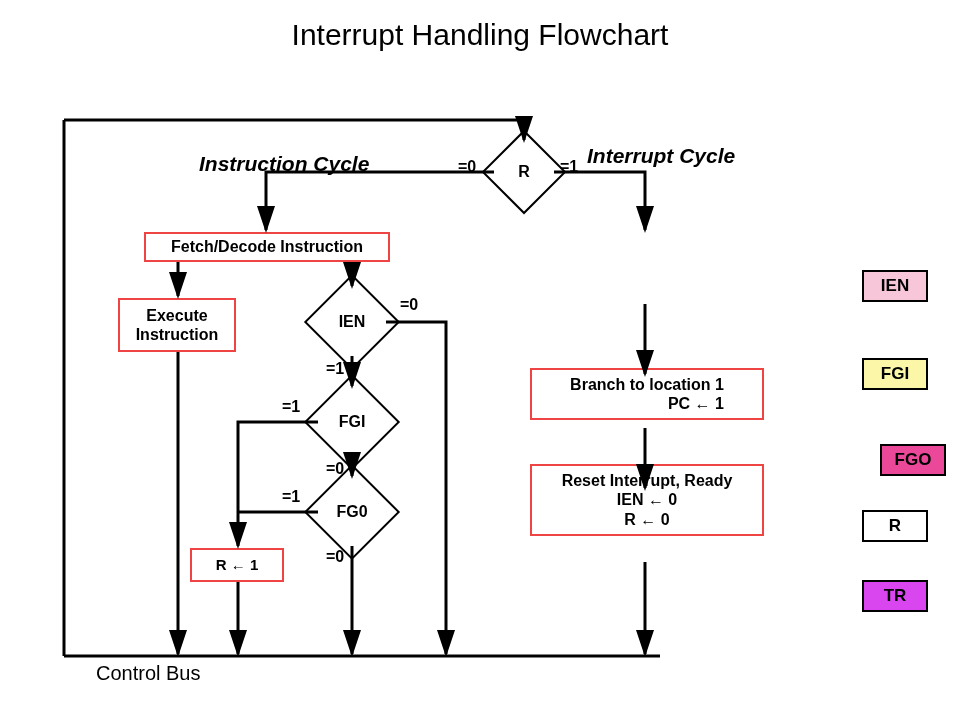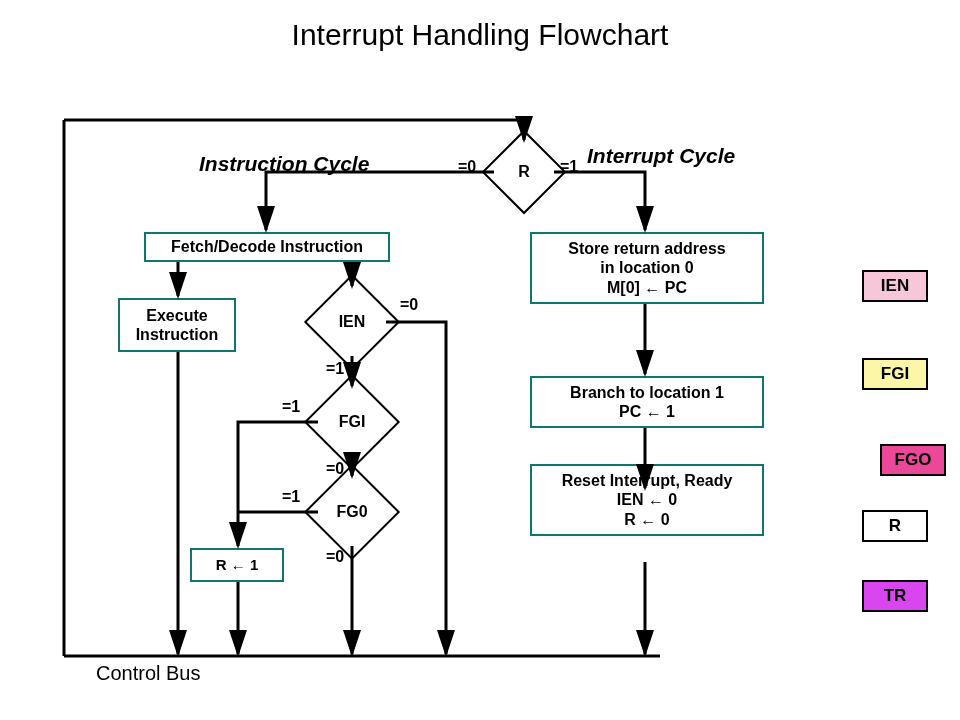--- a/index.html
+++ b/index.html
@@ -1,19 +1,19 @@
 <!DOCTYPE html>
 <html><head>
 <meta charset="utf-8">
 <style>
   * { box-sizing: border-box; margin: 0; padding: 0; }
   body { font-family: Arial, Helvetica, sans-serif; background: #fff; width: 960px; height: 720px; position: relative; }
   .title { position: absolute; left: 0; right: 0; top: 18px; text-align: center; font-size: 30px; }
   .canvas { position: absolute; left: 0; top: 0; width: 960px; height: 720px; }
-  .box { position: absolute; border: 2px solid #0f766e; background: #fff; display: flex; align-items: center; justify-content: center; text-align: center; padding: 4px 8px; font-weight: bold; font-size: 16px; line-height: 1.2; }
+  .box { position: absolute; border: 2px solid #ef4444; background: #fff; display: flex; align-items: center; justify-content: center; text-align: center; padding: 4px 8px; font-weight: bold; font-size: 16px; line-height: 1.2; }
   .diamond { position: absolute; width: 64px; height: 64px; }
   .diamond .d { width: 100%; height: 100%; border: 2px solid #000; background: #fff; transform: rotate(45deg); }
   .diamond .lbl { position: absolute; left: 0; top: 0; width: 100%; height: 100%; display: flex; align-items: center; justify-content: center; font-weight: bold; font-size: 16px; }
   .label { position: absolute; font-weight: bold; font-size: 16px; }
   .italic { font-style: italic; font-weight: bold; font-size: 21px; }
   svg { position: absolute; left: 0; top: 0; width: 960px; height: 720px; pointer-events: none; }
   .legend { position: absolute; border: 2px solid #000; width: 66px; height: 32px; display: flex; align-items: center; justify-content: center; font-weight: bold; font-size: 17px; }
 </style>
 </head>
 <body>
@@ -53,24 +53,21 @@
 
   <div class="diamond" style="left:318px; top:478px; width:68px; height:68px;">
     <div class="d"></div>
     <div class="lbl">FG0</div>
   </div>
   <div class="label" style="left:282px; top:488px;">=1</div>
   <div class="label" style="left:326px; top:548px;">=0</div>
 
   <div class="box" style="left:190px; top:548px; width:94px; height:34px; font-size:15px;">R ← 1</div>
 
-  <div class="box" style="left:530px; top:232px; width:234px; height:72px; white-space:pre-line;">Store return address
-in location 0
-M[0] ← PC</div>
-  <div class="box" style="left:530px; top:376px; width:234px; height:52px; white-space:pre-line;">Branch to location 1
+  <div class="box" style="left:530px; top:368px; width:234px; height:52px; white-space:pre-line;text-align:right;">Branch to location 1
 PC ← 1</div>
   <div class="box" style="left:530px; top:464px; width:234px; height:72px; white-space:pre-line;">Reset Interrupt, Ready
 IEN ← 0
 R ← 0</div>
 
   <div class="label" style="left:96px; top:662px; font-weight:normal; font-size:20px;">Control Bus</div>
 
   <div class="legend" style="left: 862px; top: 270px; background: rgb(247, 198, 217);">IEN</div>
   <div class="legend" style="left: 862px; top: 358px; background: rgb(251, 246, 168);">FGI</div>
   <div class="legend" style="left: 848px; top: 444px; background: #ec4899; margin-left: 32px;">FGO</div>

